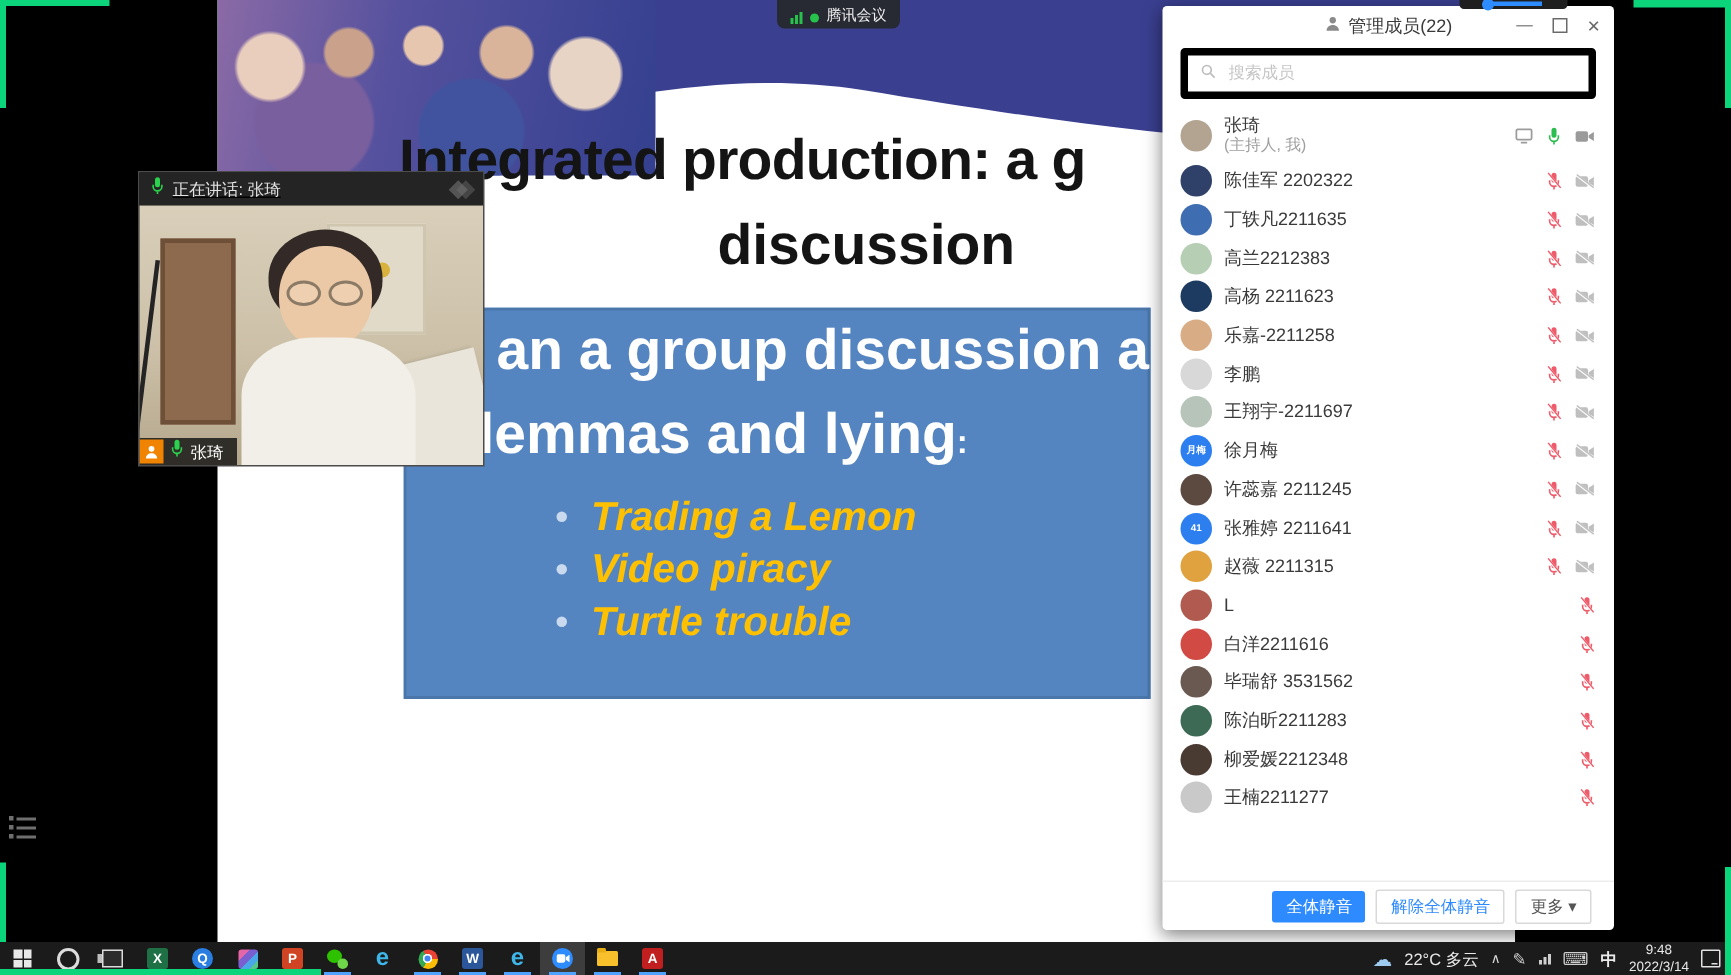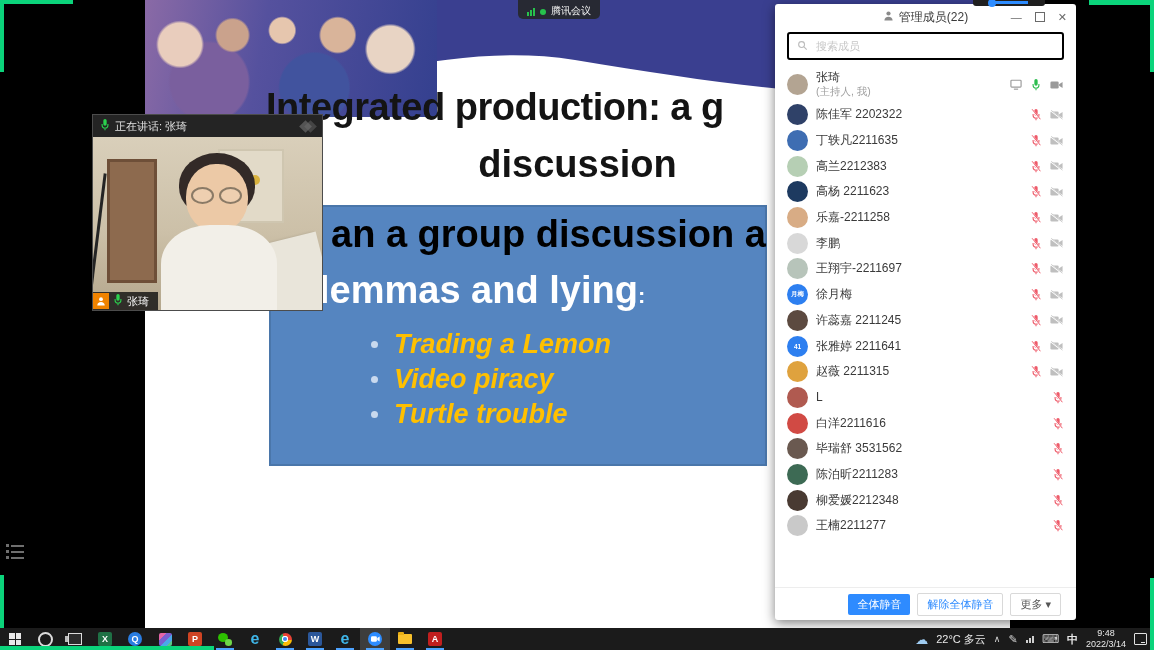--- a/index.html
+++ b/index.html
@@ -28,30 +28,30 @@
       radial-gradient(circle at 66% 30%, #d9b49a 0 8%, rgba(0,0,0,0) 9%),
       radial-gradient(circle at 84% 42%, #e8d4c4 0 9%, rgba(0,0,0,0) 10%),
       radial-gradient(circle at 22% 70%, #7a5f9e 0 16%, rgba(0,0,0,0) 17%),
       radial-gradient(circle at 58% 75%, #41539e 0 18%, rgba(0,0,0,0) 19%),
       linear-gradient(100deg,#8a6aa6 0%,#55519e 40%,#34408f 100%);}
   .listening{position:absolute;left:494px;top:27px;font-family:"Liberation Serif","DejaVu Serif",serif;
     font-weight:600;font-size:31px;color:#fff;}
   .title1{position:absolute;left:121px;top:86px;font-size:38px;font-weight:700;color:#141414;white-space:nowrap;letter-spacing:-0.5px;}
   .title2{position:absolute;left:0;top:143px;width:865px;text-align:center;font-size:38px;font-weight:700;color:#141414;}
   .bluebox{position:absolute;left:124px;top:205px;width:498px;height:261px;background:#5585c0;box-shadow:inset 0 0 0 2px #4a76aa;}
-  .box-l1{position:absolute;left:62px;top:8px;font-size:38px;font-weight:700;color:#000000;white-space:nowrap;}
+  .box-l1{position:absolute;left:62px;top:8px;font-size:38px;font-weight:700;color:#ffffff;white-space:nowrap;}
   .box-l2{position:absolute;left:50px;top:64px;font-size:38px;font-weight:700;color:#fff;white-space:nowrap;}
   .box-colon{font-size:22px;}
   .bullets{position:absolute;left:102px;top:122px;margin:0;padding:0;list-style:none;}
   .bullets li{display:flex;align-items:center;gap:16px;height:35px;}
   .bdot{width:7px;height:7px;border-radius:50%;background:#c9d9ee;flex:none;}
   .btext{font-size:27px;font-weight:700;font-style:italic;color:#ffc000;}
 
   
-  .vwin{position:absolute;left:93px;top:115px;width:229px;height:195px;z-index:6;background:#000;box-shadow:0 0 0 1px #4c4c4c;}
+  .vwin{position:absolute;left:93px;top:115px;width:229px;height:195px;z-index:6;background:#000;box-shadow:0 0 0 1px #4c4c4c;text-decoration:underline;}
   .vtitle{height:22px;background:#242424;display:flex;align-items:center;gap:5px;padding:0 7px;}
   .vtitle-label{font-size:11px;color:#e3e3e3;}
   .vlogo{margin-left:auto;display:flex;}
   .vlogo i{width:9px;height:9px;background:#6e6e6e;transform:rotate(45deg);display:block;opacity:.65;}
   .vlogo i+i{margin-left:-4px;opacity:.45;}
   .vbody{position:relative;height:173px;overflow:hidden;background:linear-gradient(180deg,#d9cfba 0%,#ccc0a8 55%,#b4a78d 100%);}
   .vdoor{position:absolute;left:14px;top:22px;width:44px;height:118px;background:#8d6a4e;border:3px solid #6e4f38;}
   .vlamp{position:absolute;left:3px;top:36px;width:3px;height:126px;background:#242424;transform:rotate(7deg);}
   .vframe{position:absolute;right:38px;top:12px;width:66px;height:74px;background:#e2dac8;box-shadow:inset 0 0 0 2px #cfc6b0;}
   .vflower{position:absolute;right:62px;top:38px;width:10px;height:10px;border-radius:50%;background:#d9b23e;}
@@ -76,21 +76,21 @@
   .topslider{position:absolute;left:973px;top:0;width:72px;height:6px;background:#1f1f1f;border-radius:0 0 3px 3px;z-index:12;}
   .ts-line{position:absolute;left:21px;top:1px;width:34px;height:3px;background:#2d8cff;}
   .ts-dot{position:absolute;left:15px;top:-1px;width:8px;height:8px;border-radius:50%;background:#2d8cff;}
 
   
   .panel{position:absolute;left:775px;top:4px;width:301px;height:616px;background:#fff;border-radius:3px;z-index:10;
          box-shadow:0 3px 12px rgba(0,0,0,.5);display:flex;flex-direction:column;}
   .ptitle{height:26px;display:flex;align-items:center;justify-content:center;gap:5px;position:relative;font-size:12px;color:#3a3a3a;flex:none;}
   .pcontrols{position:absolute;right:9px;top:0;height:26px;display:flex;align-items:center;gap:13px;color:#6a6a6a;}
   .pc-min{font-size:11px;} .pc-max{width:8px;height:8px;border:1px solid #6a6a6a;display:block;} .pc-close{font-size:11px;}
-  .psearch{margin:2px 12px 6px;height:24px;border:2px solid #000000;border-radius:3px;display:flex;align-items:center;gap:6px;padding:0 8px;flex:none;}
+  .psearch{margin:2px 12px 6px;height:24px;border:5px solid #000000;border-radius:3px;display:flex;align-items:center;gap:6px;padding:0 8px;flex:none;}
   .psearch input{border:none;outline:none;flex:1;font-size:11px;color:#444;background:transparent;}
   .psearch input::placeholder{color:#c6c6c6;}
   .plist{flex:1;overflow:hidden;padding-top:1px;}
   .mrow{display:flex;align-items:center;height:25.7px;padding:0 13px 0 12px;gap:8px;}
   .mrow.first{height:35px;}
   .avatar{width:21px;height:21px;border-radius:50%;flex:none;display:flex;align-items:center;justify-content:center;
           color:#fff;font-size:6.5px;font-weight:700;letter-spacing:0;overflow:hidden;}
   .nameblock{display:flex;flex-direction:column;line-height:1.25;min-width:0;}
   .mname{font-size:12px;color:#3a3a3a;white-space:nowrap;}
   .msub{font-size:10.5px;color:#9e9e9e;white-space:nowrap;}

